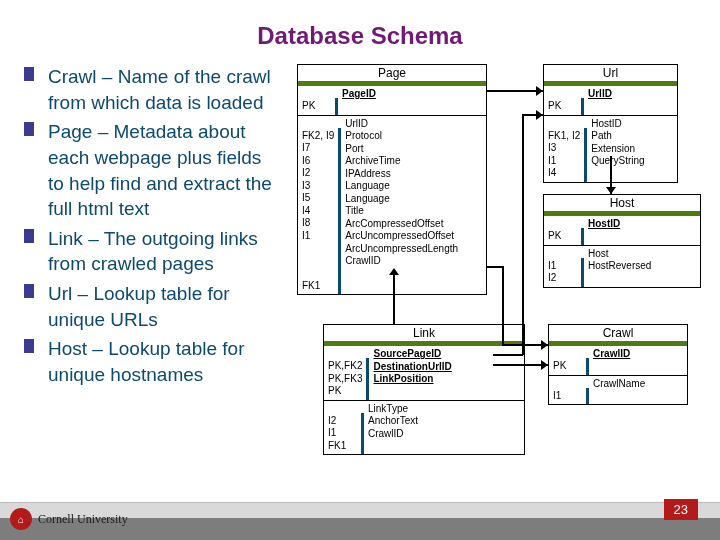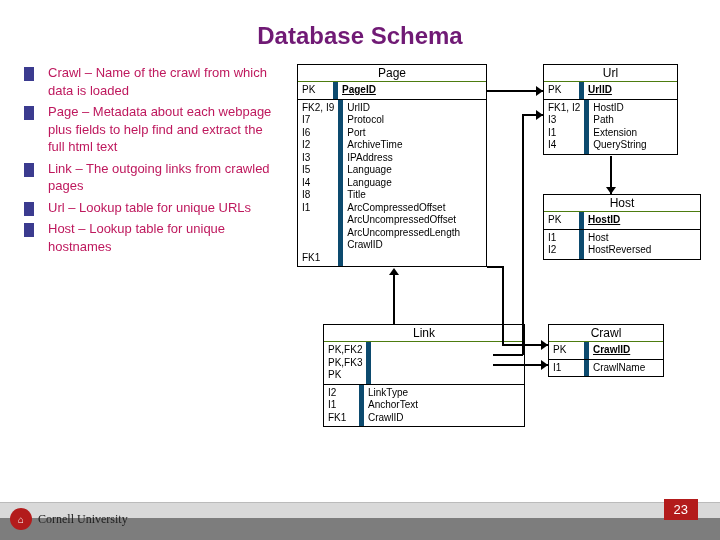--- a/index.html
+++ b/index.html
@@ -36,48 +36,49 @@
     align-items: flex-start;
     margin-bottom: 4px;
   }
   .bullet-marker {
     width: 10px; min-width:10px; height: 14px;
     background: #3b3b8f;
     margin-right: 14px;
     margin-top: 3px;
   }
   .bullet-text {
-    font-size: 13px;
+    font-size: 19px;
     line-height: 1.35;
-    color: #be185d;
+    color: #0c4a6e;
   }
   .diagram {
     flex: 1;
     position: relative;
     height: 380px;
   }
   .entity {
     position: absolute;
     background: #fff;
     border: 1px solid #000;
   }
   .entity-header {
-    border-bottom: 1px solid #4d7c0f;
+    border-bottom: 5px solid #4d7c0f;
     text-align: center;
     font-size: 12px;
     padding: 1px 4px;
   }
   .entity-body {
     display: flex;
     font-size: 10px;
   }
   .entity-keys {
-    border-right: 5px solid #0c4a6e;
+    border-right: 3px solid #0c4a6e;
     padding: 2px 4px;
     min-width: 40px;
+    margin-top: 12px;
   }
   .entity-fields {
     padding: 2px 4px;
     flex: 1;
   }
   .entity-row { white-space: nowrap; line-height: 1.25; }
   .pk-section { border-bottom: 1px solid #000; }
   .pk-field { font-weight: bold; text-decoration: underline; }
   .arrow {
     position: absolute;
@@ -264,37 +265,42 @@
 
       <div class="entity" style="left:30px; top:260px; width:202px;">
         <div class="entity-header">Link</div>
         <div class="pk-section">
           <div class="entity-body">
             <div class="entity-keys">
               <div class="entity-row">PK,FK2</div>
               <div class="entity-row">PK,FK3</div>
               <div class="entity-row">PK</div>
             </div>
+            <div class="entity-fields">
+              <div class="entity-row pk-field">SourcePageID</div>
+              <div class="entity-row pk-field">DestinationUrlID</div>
+              <div class="entity-row pk-field">LinkPosition</div>
+            </div>
           </div>
         </div>
         <div class="entity-body">
           <div class="entity-keys">
             <div class="entity-row">I2</div>
             <div class="entity-row">I1</div>
             <div class="entity-row">FK1</div>
           </div>
           <div class="entity-fields">
             <div class="entity-row">LinkType</div>
             <div class="entity-row">AnchorText</div>
             <div class="entity-row">CrawlID</div>
           </div>
         </div>
       </div>
 
-      <div class="entity" style="left:255px; top:260px; width:116px;">
+      <div class="entity" style="left:255px; top:260px; width:140px;">
         <div class="entity-header">Crawl</div>
         <div class="pk-section">
           <div class="entity-body">
             <div class="entity-keys">
                 <div class="entity-row">PK</div>
               </div>
             <div class="entity-fields">
                 <div class="entity-row pk-field">CrawlID</div>
               </div>
           </div>

